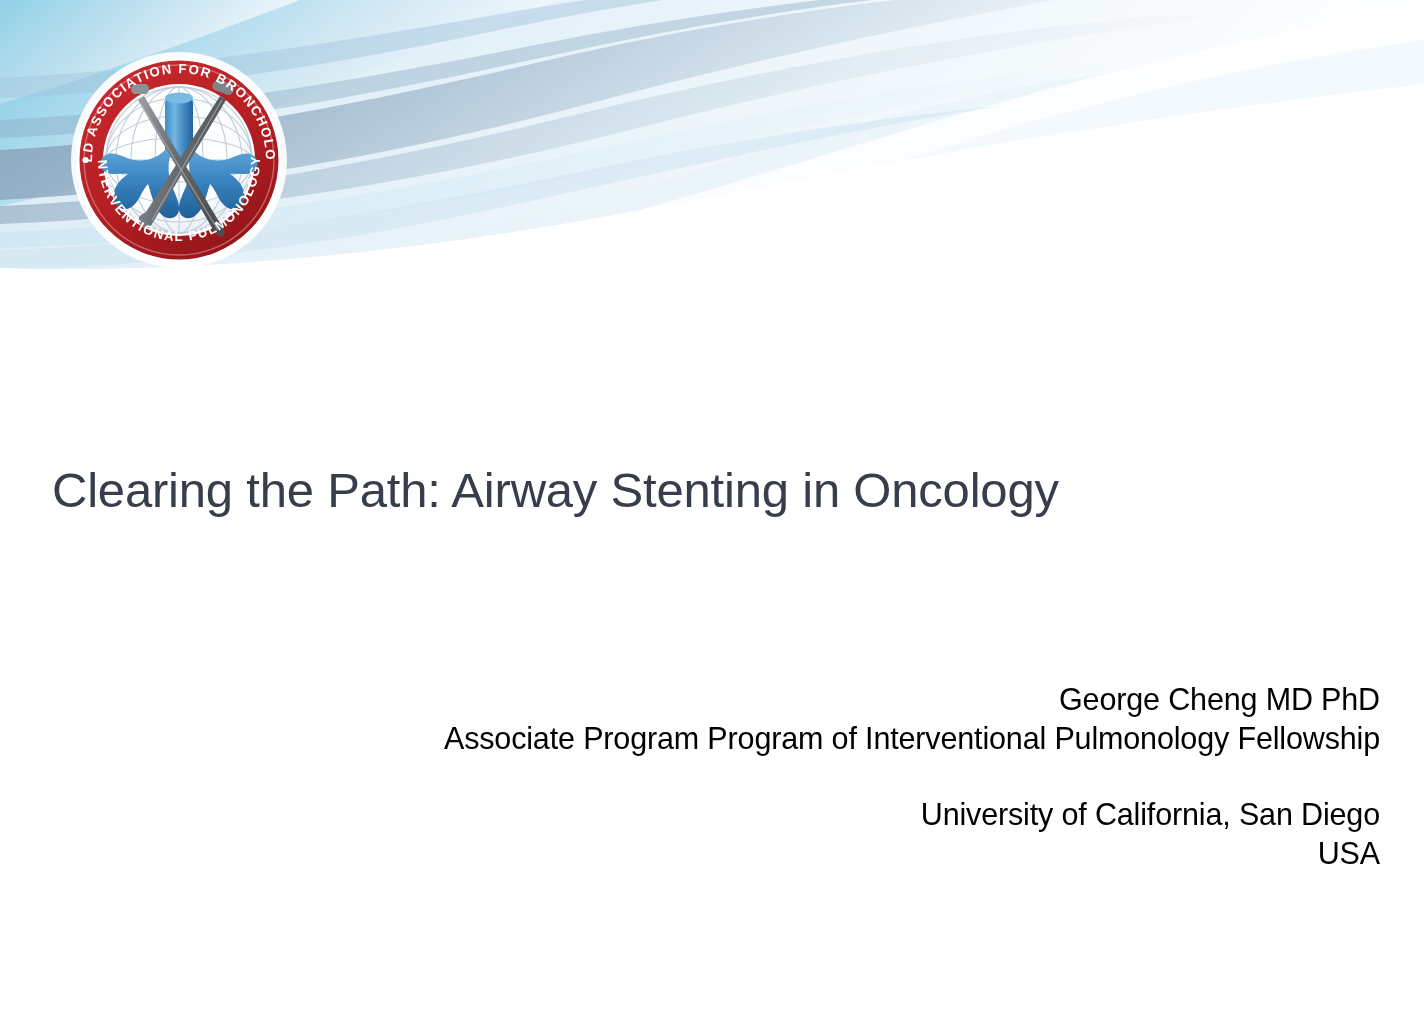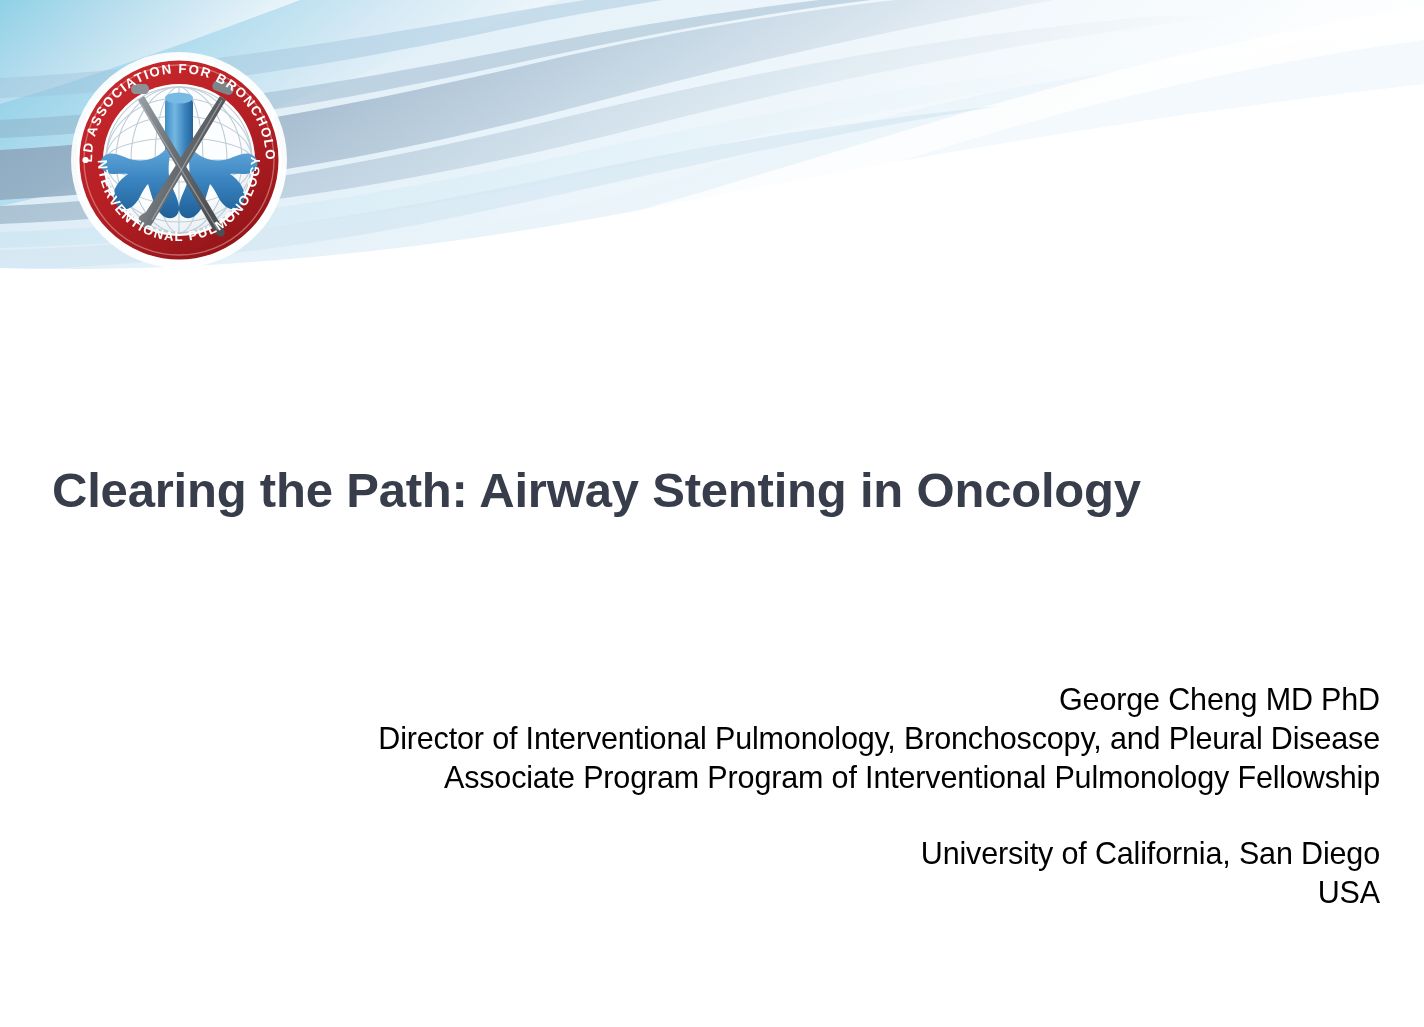--- a/index.html
+++ b/index.html
@@ -45,21 +45,21 @@
     height: 252px;
   }
 
   
   .title {
     position: absolute;
     left: 52px;
     top: 463px;
     width: 1320px;
     font-size: 49px;
-    font-weight: bold;
+    font-weight: normal;
     letter-spacing: -0.2px;
     color: #383d4c;
     line-height: 1.12;
     white-space: nowrap;
   }
 
   
   .byline {
     position: absolute;
     left: 50px;
@@ -277,20 +277,19 @@
       </g>
 
       <circle cx="17.5" cy="126" r="3.1" fill="#ffffff"></circle>
     </svg>
   </div>
 
   <div class="title">Clearing the Path: Airway Stenting in Oncology</div>
 
   <div class="byline">
     <div class="line">George Cheng MD PhD</div>
-    <div class="line">Director of Interventional Pulmonology, Bronchoscopy, and Pleural Disease</div>
     <div class="line">Associate Program Program of Interventional Pulmonology Fellowship</div>
     <div class="gap"></div>
     <div class="line">University of California, San Diego</div>
     <div class="line">USA</div>
   </div>
 
 </div>
 
 </body></html>

